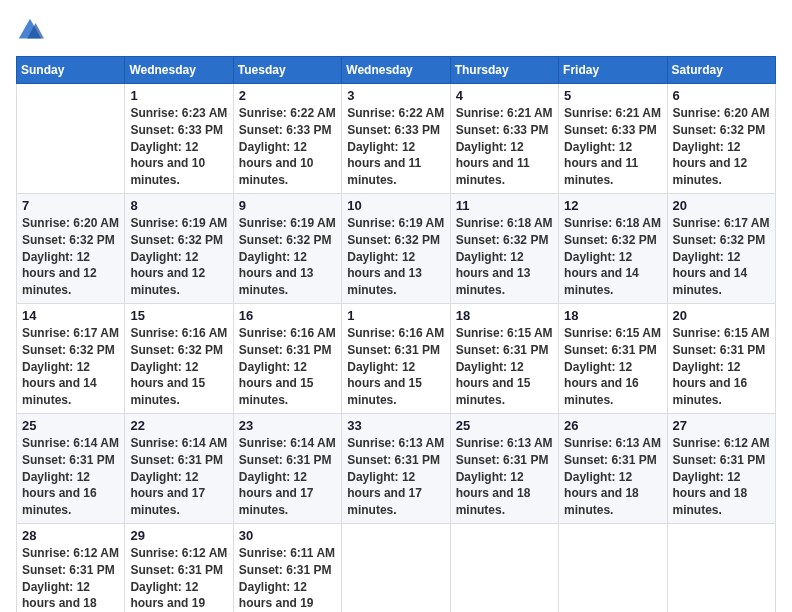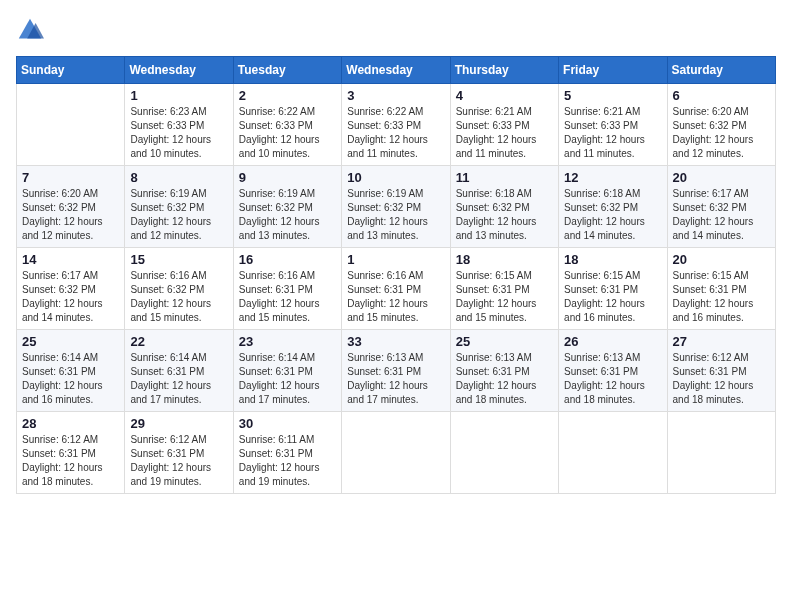--- a/index.html
+++ b/index.html
@@ -78,23 +78,24 @@
     .calendar tr:nth-child(even) td {
       background: #f5f7fb;
     }
     .day-number {
       font-size: 13px;
       font-weight: bold;
       color: #1a1a2e;
       margin-bottom: 2px;
     }
     .day-info {
-      font-size: 10px;
+      font-size: 12px;
       color: #333;
       line-height: 1.4;
+      font-weight: bold;
     }
     .empty-cell {
       background: #f9f9f9;
     }
   </style>
 </head>
 <body>
 
 <div class="header">
   <div class="logo">

